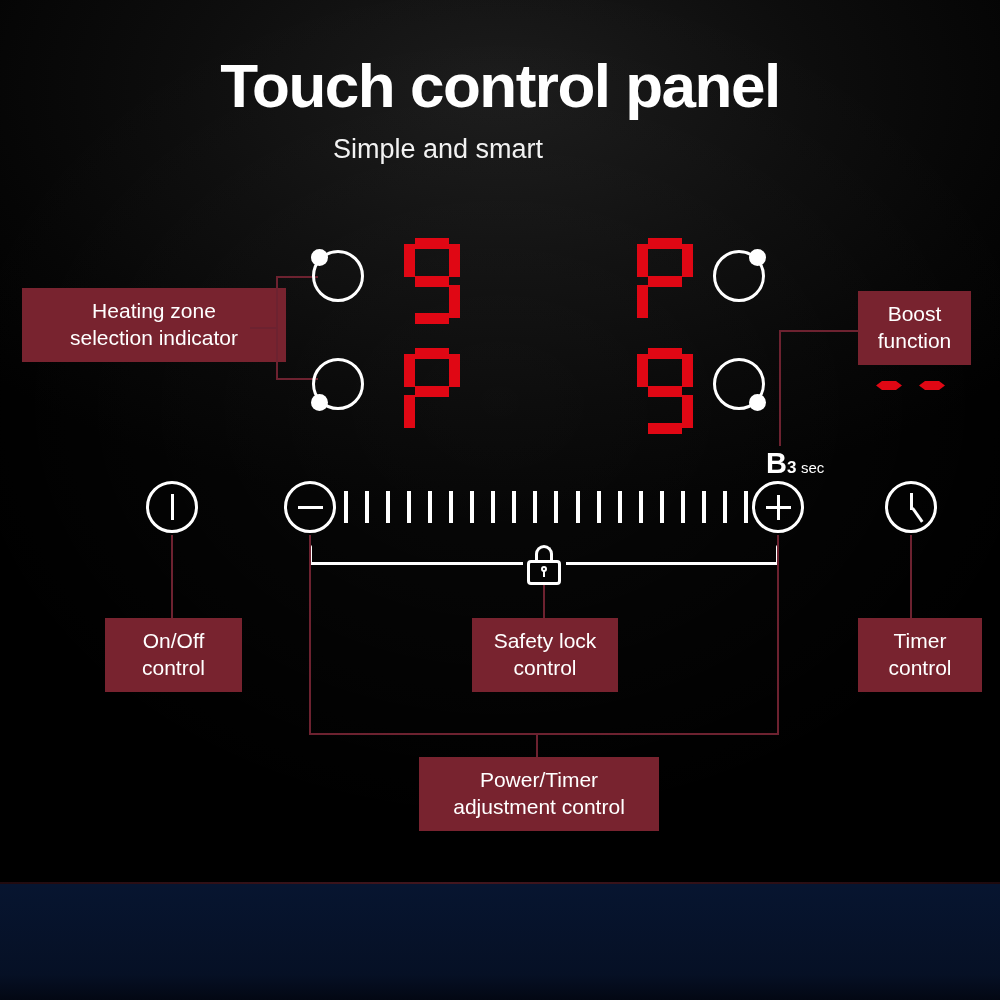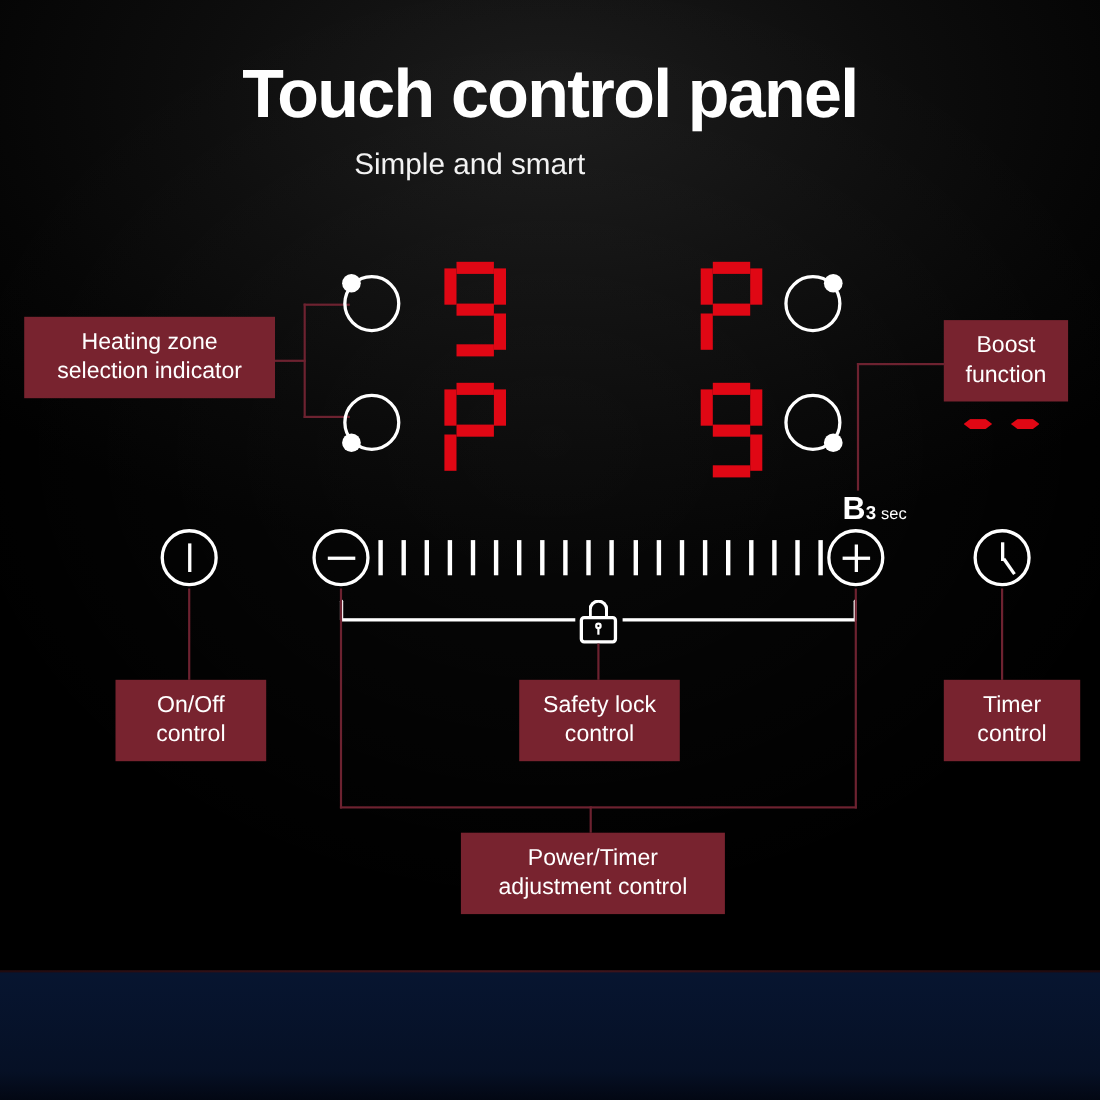--- a/index.html
+++ b/index.html
@@ -21,21 +21,21 @@
       linear-gradient(#123ociety,#000);
     background-color:#071530;}
   .bg-blue2{position:absolute;left:0;top:884px;width:1000px;height:116px;
     background:linear-gradient(to bottom, rgba(25,70,125,0.0) 0%, rgba(5,12,28,0.55) 78%, rgba(2,6,16,0.9) 100%);}
   .bg-seam{position:absolute;left:0;top:882px;width:1000px;height:3px;
     background:linear-gradient(to right, rgba(60,20,28,0.55), rgba(90,30,40,0.75) 45%, rgba(60,20,28,0.5));}
 
   
   #title{position:absolute;left:0;top:55px;width:1000px;text-align:center;
     color:#fff;font-size:62px;font-weight:bold;letter-spacing:-1.5px;line-height:1;}
-  #subtitle{position:absolute;left:4px;top:134px;width:846px;text-align:center;
+  #subtitle{position:absolute;left:15px;top:134px;width:846px;text-align:center;
     color:#f2f2f2;font-size:27px;font-weight:400;letter-spacing:0px;}
 
   
   .lbl{position:absolute;background:#78232f;color:#fff;text-align:center;
     font-size:21px;line-height:1.28;padding:9px 14px;box-sizing:border-box;}
   .lbl.two{padding-top:10px;padding-bottom:10px;}
 
   
   .ln{position:absolute;background:#6d2230;}
   .lnh{height:2px;}
@@ -102,21 +102,21 @@
 
   <div class="bg-dark"></div>
   <div class="bg-vign"></div>
   <div class="bg-seam"></div>
   <div class="bg-blue"></div>
   <div class="bg-blue2"></div>
 
   <div id="title">Touch control panel</div>
   <div id="subtitle">Simple and smart</div>
 
-  <div class="lbl two" style="left:22px;top:288px;width:228px;">
+  <div class="lbl two" style="left:22px;top:288px;width:264px;">
     <div>Heating zone</div>
     <div>selection indicator</div>
   </div>
 
   <div class="ln lnh" style="left:250px;top:327px;width:28px;"></div>
   <div class="ln lnv" style="left:276px;top:276px;height:104px;"></div>
   <div class="ln lnh" style="left:276px;top:276px;width:42px;"></div>
   <div class="ln lnh" style="left:276px;top:378px;width:42px;"></div>
 
   <div class="ring" style="left:312px;top:250px;">

